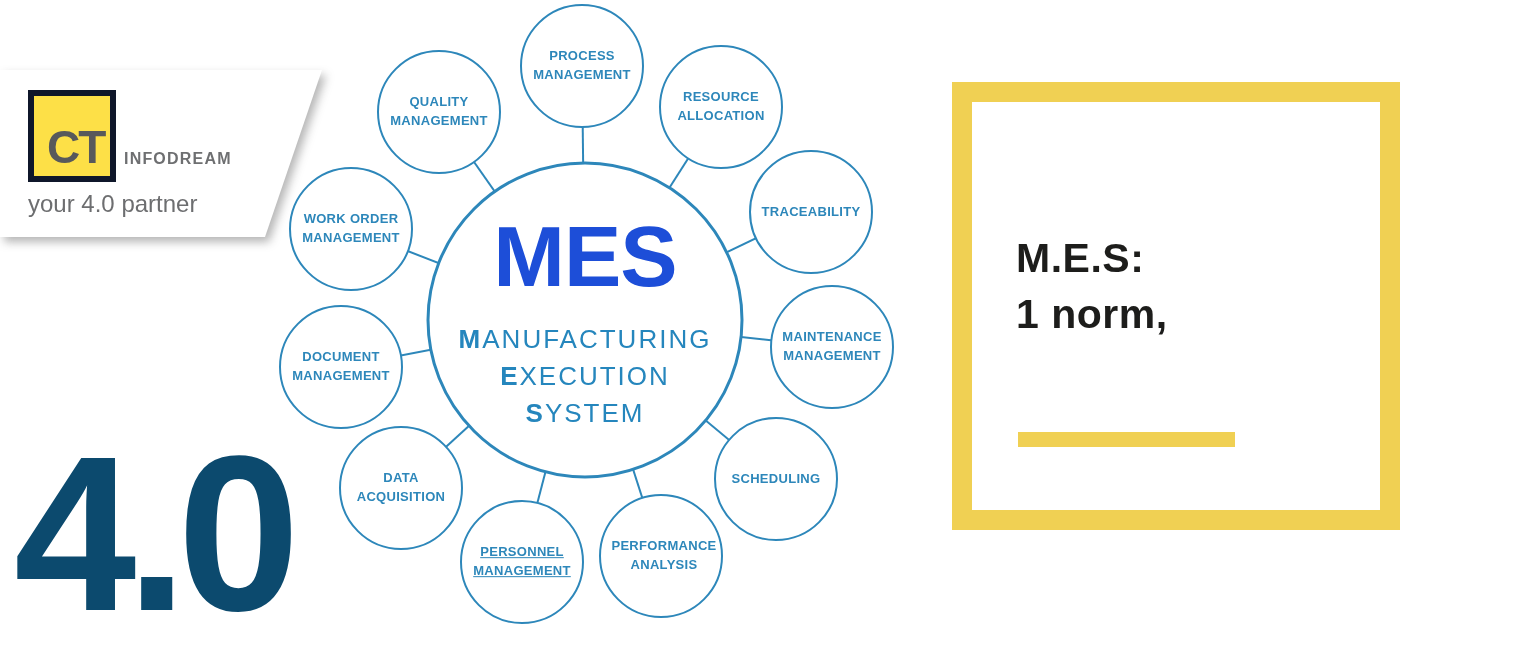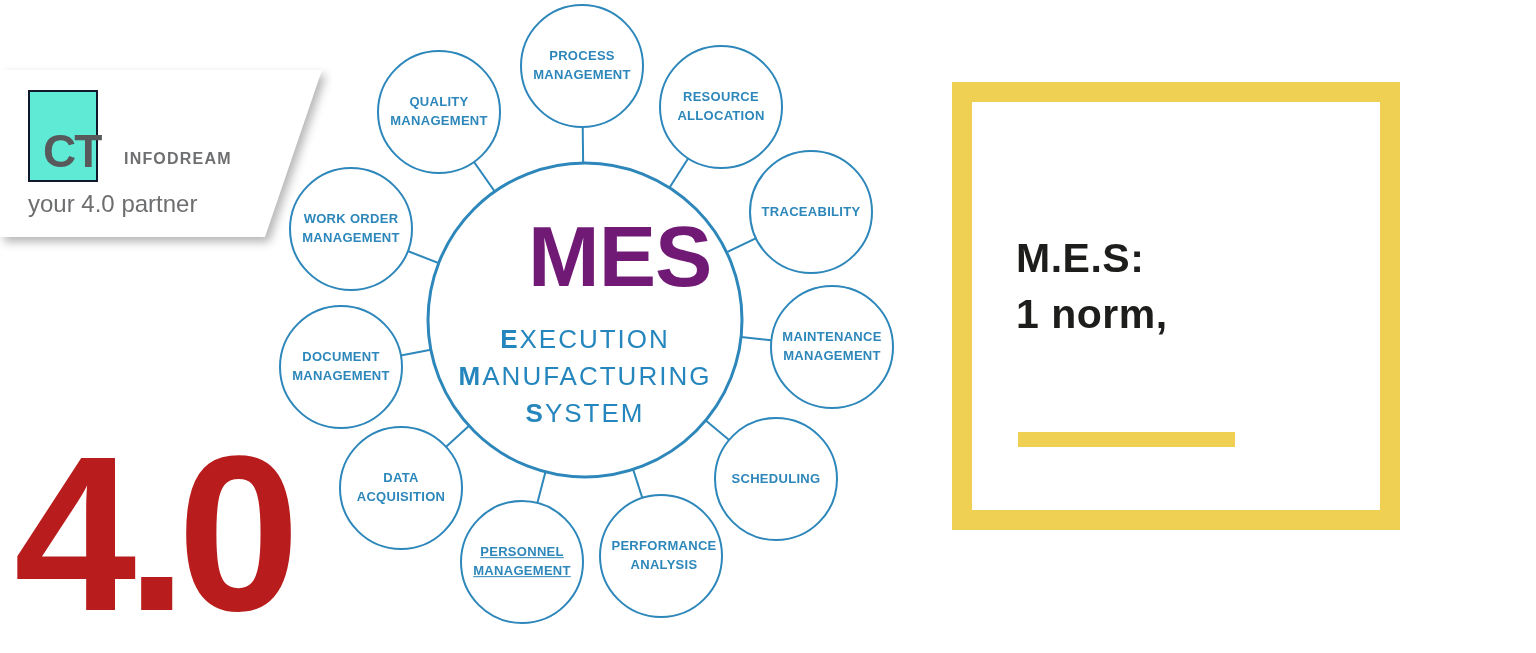--- a/index.html
+++ b/index.html
@@ -15,21 +15,21 @@
 
   
   .forty {
     position: absolute;
     left: 14px;
     top: 424px;
     font-size: 220px;
     font-weight: bold;
     letter-spacing: -10px;
     line-height: 1;
-    color: #b91c1c;
+    color: #0c4a6e;
     z-index: 1;
   }
 
   
   .logo-shadow {
     position: absolute;
     left: 0; top: 0;
     z-index: 6;
     filter: drop-shadow(4px 5px 5px rgba(90,90,90,0.45));
   }
@@ -39,24 +39,24 @@
     top: 70px;
     width: 322px;
     height: 167px;
     background: #ffffff;
     clip-path: polygon(0 0, 100% 0, 82.3% 100%, 0 100%);
   }
   .ct-square {
     position: absolute;
     left: 28px;
     top: 20px;
-    width: 70px;
+    width: 88px;
     height: 92px;
-    border: 2px solid #0f172a;
-    background: #5eead4;
+    border: 6px solid #0f172a;
+    background: #fde047;
   }
   .ct-mono {
     position: absolute;
     left: 13px;
     bottom: 6px;
     font-size: 46px;
     font-weight: bold;
     letter-spacing: -2px;
     color: #58595b;
     line-height: 1;
@@ -99,23 +99,22 @@
     transform: translate(-50%, -50%);
     text-align: center;
     z-index: 3;
     white-space: nowrap;
   }
   .center-acronym {
     font-size: 86px;
     font-weight: bold;
     letter-spacing: -1px;
     line-height: 1;
-    color: #701a75;
+    color: #1d4ed8;
     margin-bottom: 22px;
-    text-align: right;
   }
   .center-word {
     font-size: 26px;
     font-weight: 300;
     letter-spacing: 2px;
     line-height: 37px;
     color: #2586bd;
   }
   .center-word b { font-weight: bold; }
 
@@ -226,22 +225,22 @@
       </div>
       <div class="node-label" style="left: 439px; top: 112px;">
         <div>QUALITY</div>
         <div>MANAGEMENT</div>
       </div>
     </div>
 
   <div class="center-label">
     <div class="center-acronym">MES</div>
     <div id="center-words">
+        <div class="center-word"><b>M</b>ANUFACTURING</div>
         <div class="center-word"><b>E</b>XECUTION</div>
-        <div class="center-word"><b>M</b>ANUFACTURING</div>
         <div class="center-word"><b>S</b>YSTEM</div>
       </div>
   </div>
 
   <div class="logo-shadow">
     <div class="logo-box">
       <div class="ct-square">
         <div class="ct-mono">CT</div>
       </div>
       <div class="infodream">INFODREAM</div>

